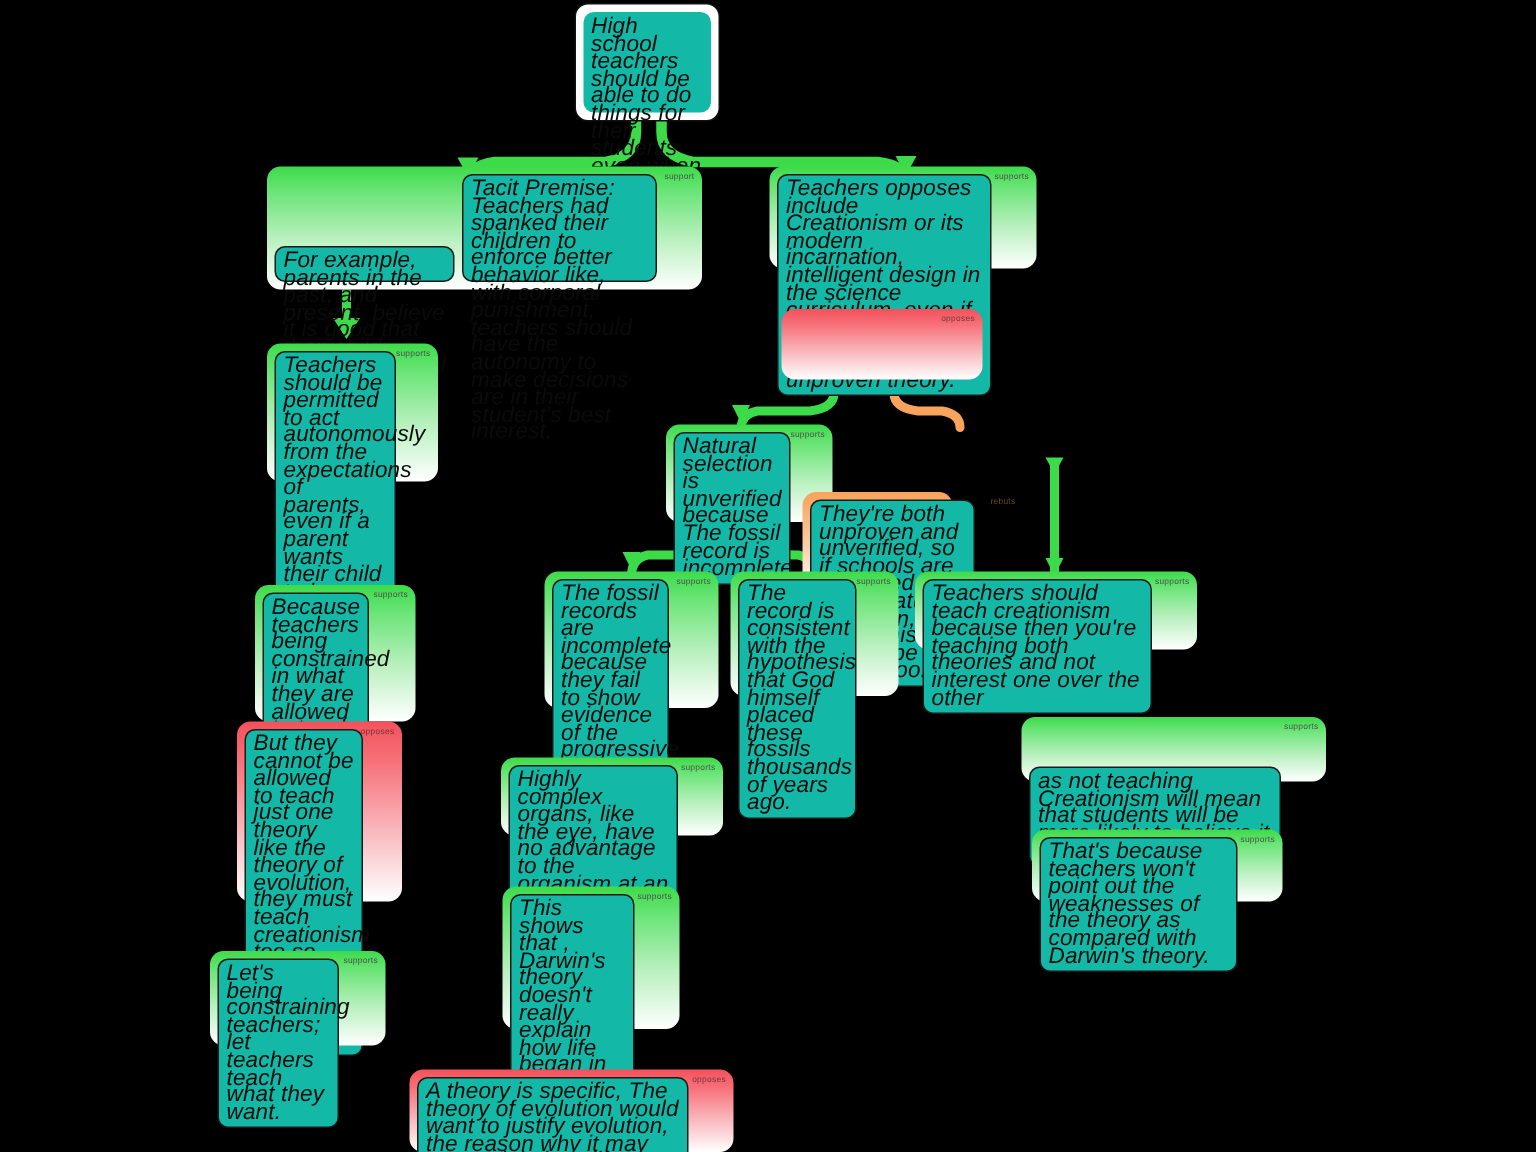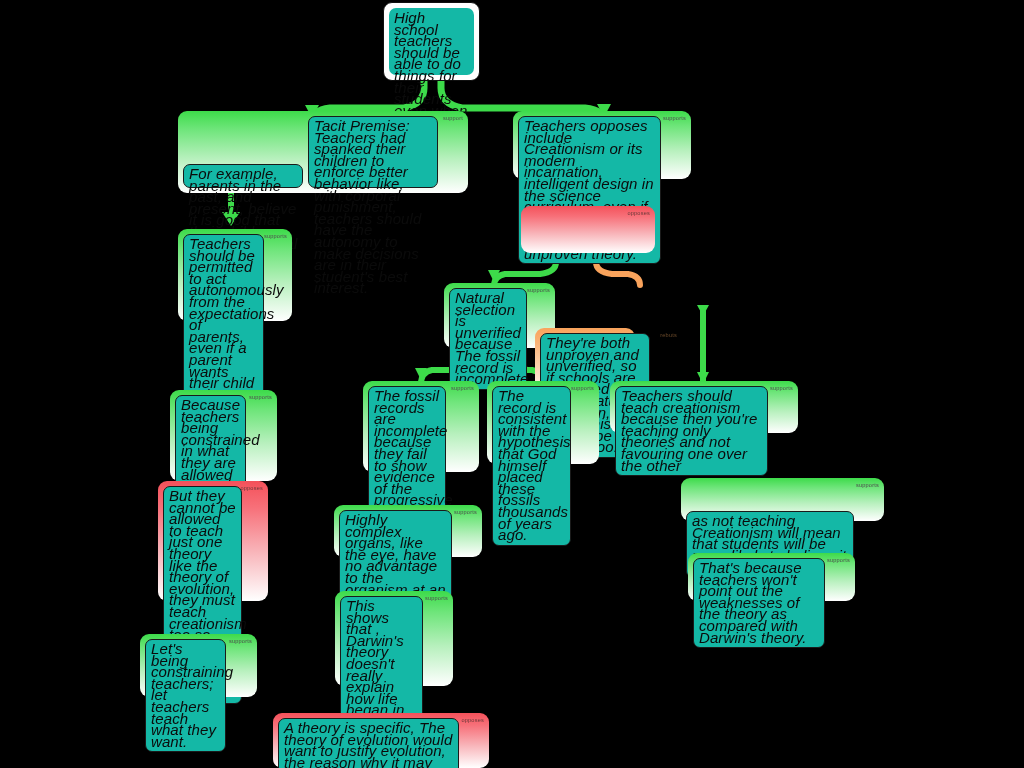--- a/index.html
+++ b/index.html
@@ -189,21 +189,21 @@
     <div class="box" style="width:78px;">The fossil records are incomplete because they fail to show evidence of the progressive change required by the theory of natural selection.</div>
   </div>
 
   <div class="node support" style="left:487px;top:381px;width:112px;height:83px;">
     <span class="badge">supports</span>
     <div class="box" style="width:79px;">The record is consistent with the hypothesis that God himself placed these fossils thousands of years ago.</div>
   </div>
 
   <div class="node support" style="left:610px;top:381px;width:188px;height:52px;">
     <span class="badge">supports</span>
-    <div class="box" style="width:153px;">Teachers should teach creationism because then you're teaching only theories and not favouring one over the other</div>
+    <div class="box" style="width:153px;">Teachers should teach creationism because then you're teaching both theories and not interest one over the other</div>
   </div>
 
   <div class="node support" style="left:681px;top:478px;width:203px;height:43px;">
     <span class="badge">supports</span>
     <div class="box" style="width:168px;margin-top:28px;">as not teaching Creationism will mean that students will be more likely to believe it than not.</div>
   </div>
 
   <div class="node support" style="left:688px;top:553px;width:167px;height:48px;">
     <span class="badge">supports</span>
     <div class="box" style="width:132px;">That's because teachers won't point out the weaknesses of the theory as compared with Darwin's theory.</div>

